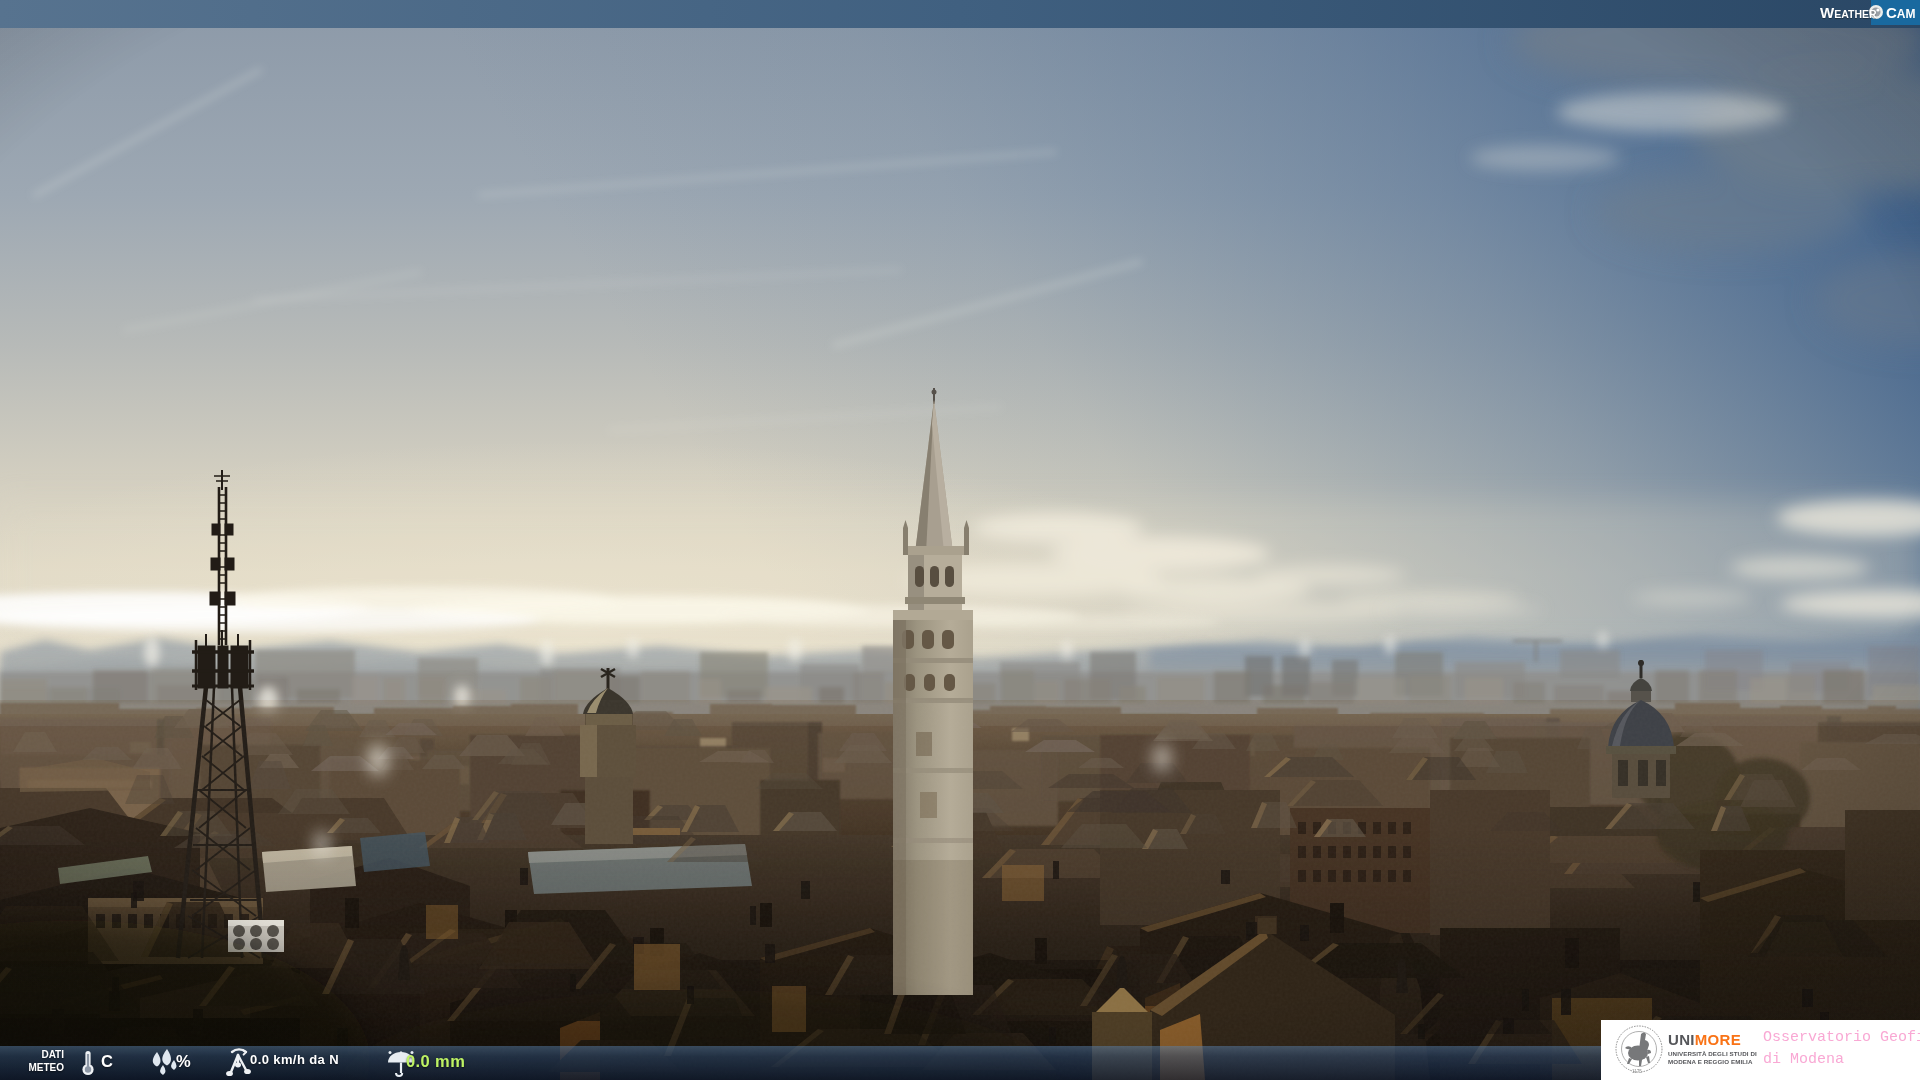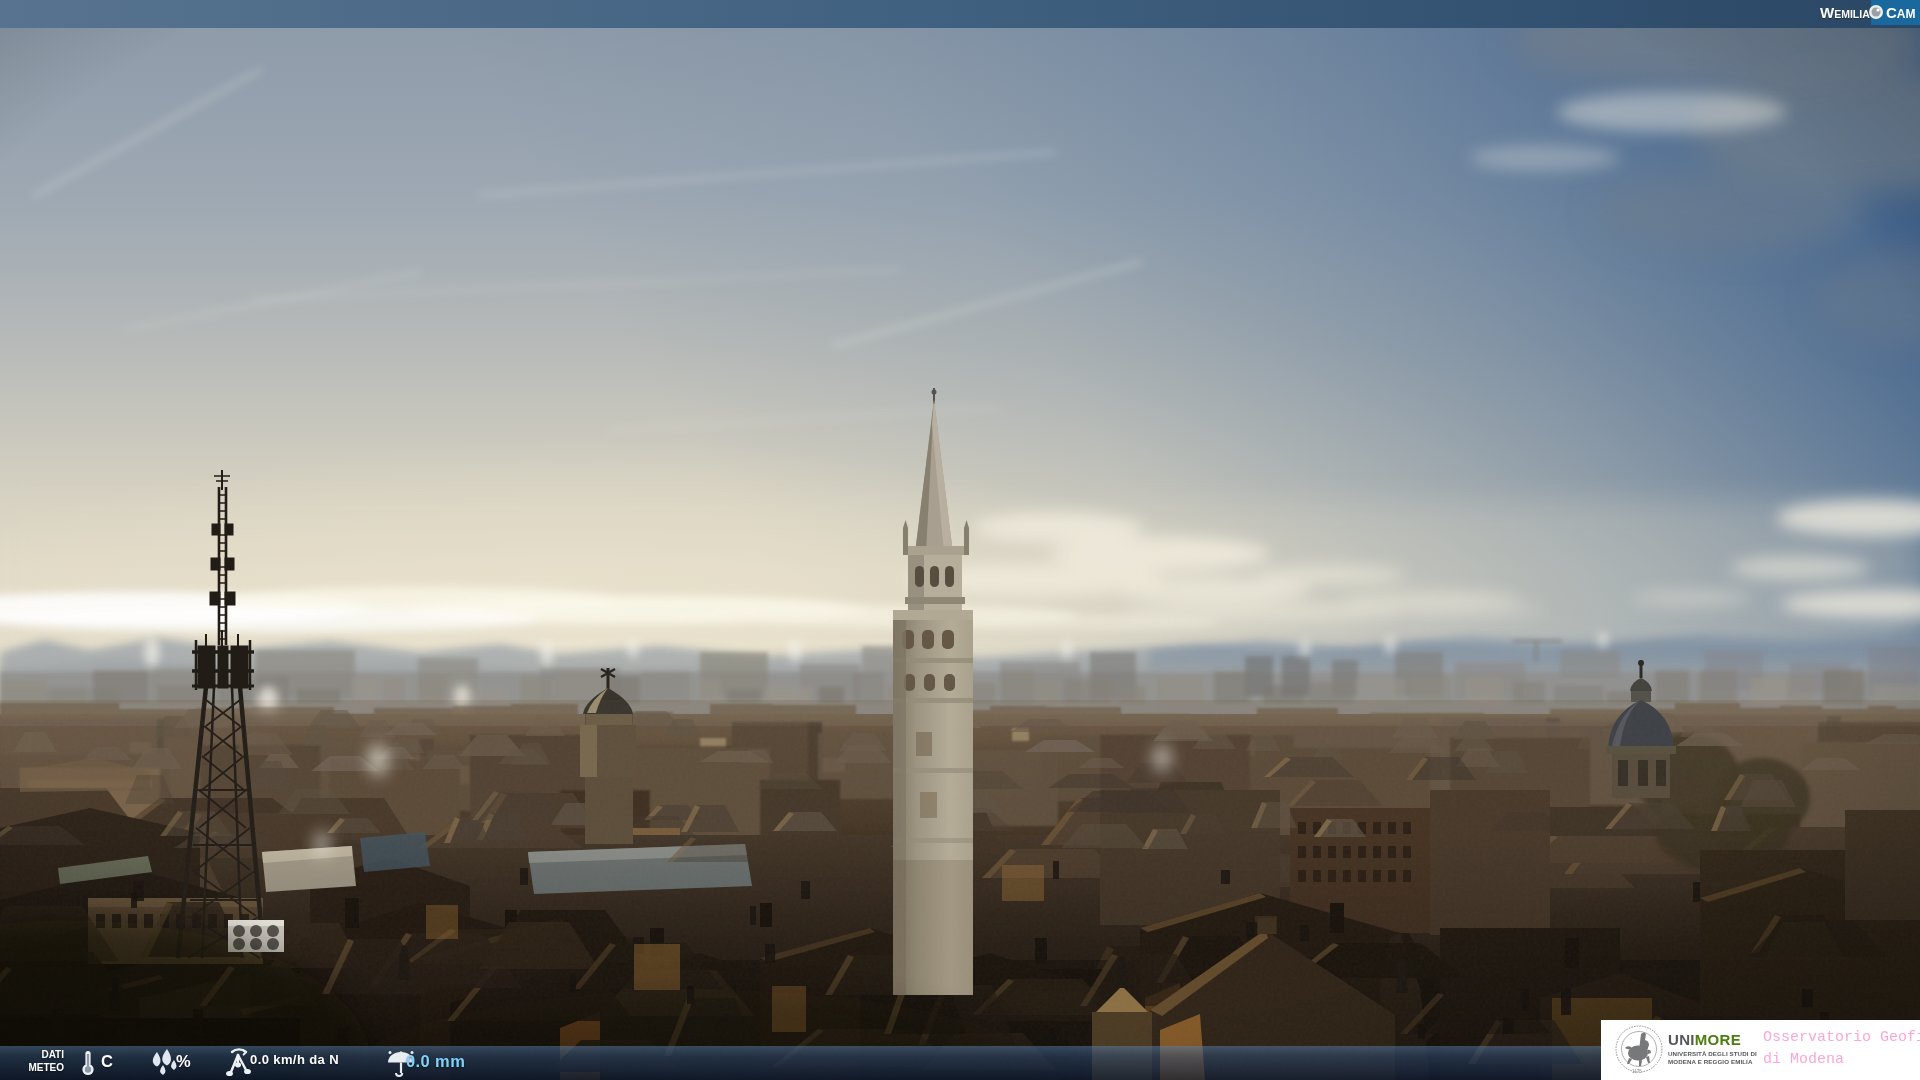--- a/index.html
+++ b/index.html
@@ -880,21 +880,21 @@
   <stop offset="0.5" stop-color="#406080"></stop>
   <stop offset="1" stop-color="#2a4765"></stop>
 </linearGradient>
 <rect x="0" y="0" width="1920" height="28" fill="url(#topbarG)"></rect>
 <rect x="1871" y="0" width="49" height="25" fill="#19699f"></rect>
 <circle cx="1876" cy="12" r="7" fill="#eceeec"></circle>
 <circle cx="1876" cy="12" r="4.5" fill="#9aa0a6"></circle>
 <circle cx="1878" cy="10" r="1.6" fill="#ffffff"></circle>
 </svg>
 
-<div class="ovl" style="left:1820px;top:4px;color:#fff;font-weight:bold;text-shadow:0 1px 1px rgba(0,0,0,0.4);font-size:15px;line-height:17px;">W<span style="font-size:10.5px;">EMILIA</span></div>
+<div class="ovl" style="left:1820px;top:4px;color:#fff;font-weight:bold;text-shadow:0 1px 1px rgba(0,0,0,0.4);font-size:15px;line-height:17px;">W<span style="font-size:10.5px;">EATHER</span></div>
 <div class="ovl" style="left:1886px;top:4px;color:#fff;font-weight:bold;font-size:15px;line-height:17px;">C<span style="font-size:12px;">AM</span></div>
 
 <div class="ovl" style="left:0;top:1046px;width:1920px;height:34px;background:linear-gradient(180deg,rgba(90,130,175,0.5) 0%,rgba(45,75,115,0.55) 30%,rgba(14,28,52,0.68) 100%);"></div>
 <div class="ovl" style="left:8px;top:1049px;width:56px;text-align:right;color:#fff;font-size:10px;font-weight:bold;line-height:12.5px;text-shadow:0 1px 2px rgba(0,0,0,0.6);">DATI<br>METEO</div>
 <svg class="ovl" style="left:70px;top:1046px;" width="400" height="34" viewBox="0 0 400 34">
   <g fill="#eef1f4">
     <rect x="15.4" y="5" width="5.2" height="15" rx="2.6"></rect>
     <circle cx="18" cy="23.5" r="5.6"></circle>
     <rect x="16.9" y="8" width="2.2" height="14" fill="#8d97a5"></rect>
     <circle cx="18" cy="23.5" r="3.2" fill="#8d97a5"></circle>
@@ -920,31 +920,31 @@
     <line x1="331" y1="5.5" x2="331" y2="10" stroke="#e8edf2" stroke-width="2.2"></line>
     <rect x="329.9" y="16.5" width="2.2" height="10.5"></rect>
     <path d="M332.2,27 a3.1,3.1 0 0 1 -6.2,0" fill="none" stroke="#e8edf2" stroke-width="2"></path>
     <circle cx="320" cy="6.5" r="1.5"></circle>
     <circle cx="342" cy="6.5" r="1.5"></circle>
   </g>
 </svg>
 <div class="ovl" style="left:101px;top:1052px;color:#fff;font-size:16.5px;font-weight:bold;text-shadow:0 1px 2px rgba(0,0,0,0.55);">C</div>
 <div class="ovl" style="left:176px;top:1052px;color:#fff;font-size:16.5px;font-weight:bold;text-shadow:0 1px 2px rgba(0,0,0,0.55);">%</div>
 <div class="ovl" style="left:250px;top:1052px;color:#fff;font-size:13px;font-weight:bold;letter-spacing:0.4px;text-shadow:0 1px 2px rgba(0,0,0,0.55);">0.0 km/h da N</div>
-<div class="ovl" style="left:406px;top:1052px;color:#7dd3fc;font-size:16.5px;font-weight:bold;letter-spacing:0.4px;text-shadow:0 1px 2px rgba(0,0,0,0.55);">0.0 mm</div>
+<div class="ovl" style="left:406px;top:1052px;color:#bef264;font-size:16.5px;font-weight:bold;letter-spacing:0.4px;text-shadow:0 1px 2px rgba(0,0,0,0.55);">0.0 mm</div>
 
 <div class="ovl" style="left:1601px;top:1020px;width:319px;height:60px;background:#ffffff;"></div>
 <svg class="ovl" style="left:1601px;top:1020px;" width="319" height="60" viewBox="0 0 319 60">
   <circle cx="38" cy="29" r="23" fill="none" stroke="#8a8a8a" stroke-width="1" stroke-dasharray="1.5,1.2"></circle>
   <circle cx="38" cy="29" r="17.5" fill="none" stroke="#9a9a9a" stroke-width="0.8"></circle>
   <g fill="#77787a">
     <ellipse cx="37" cy="33" rx="10" ry="7.5"></ellipse>
     <path d="M30,27 q-4,-2 -6,1 q3,2 6,1 Z"></path>
     <path d="M40,14 q3,-3 5,0 l-1,6 q4,1 4,5 l-2,6 l-8,-1 Z"></path>
     <path d="M28,38 l-2,6 l2,0 l3,-5 Z M38,40 l0,6 l2,0 l1,-6 Z M45,37 l2,6 l2,0 l-1,-7 Z"></path>
     <path d="M46,30 q4,-1 4,3 l-3,1 Z"></path>
   </g>
   <text x="31" y="53" font-size="4.5" fill="#8a8a8a" font-family="Liberation Sans">1175</text>
 </svg>
-<div class="ovl" style="left:1668px;top:1031px;font-weight:bold;font-size:15px;letter-spacing:0.3px;color:#55565a;">UNI<span style="color:#4d7c0f;">MORE</span></div>
+<div class="ovl" style="left:1668px;top:1031px;font-weight:bold;font-size:15px;letter-spacing:0.3px;color:#55565a;">UNI<span style="color:#f97316;">MORE</span></div>
 <div class="ovl" style="left:1668px;top:1050px;font-size:6.2px;font-weight:bold;color:#55565a;line-height:7.6px;letter-spacing:0.1px;">UNIVERSITÀ DEGLI STUDI DI<br>MODENA E REGGIO EMILIA</div>
 <div class="ovl" style="left:1763px;top:1027px;font-size:15px;color:#f9a8d4;line-height:22px;font-family:Liberation Mono, monospace;">Osservatorio Geofisico<br>di Modena</div>
 </div>
 
 </body></html>

